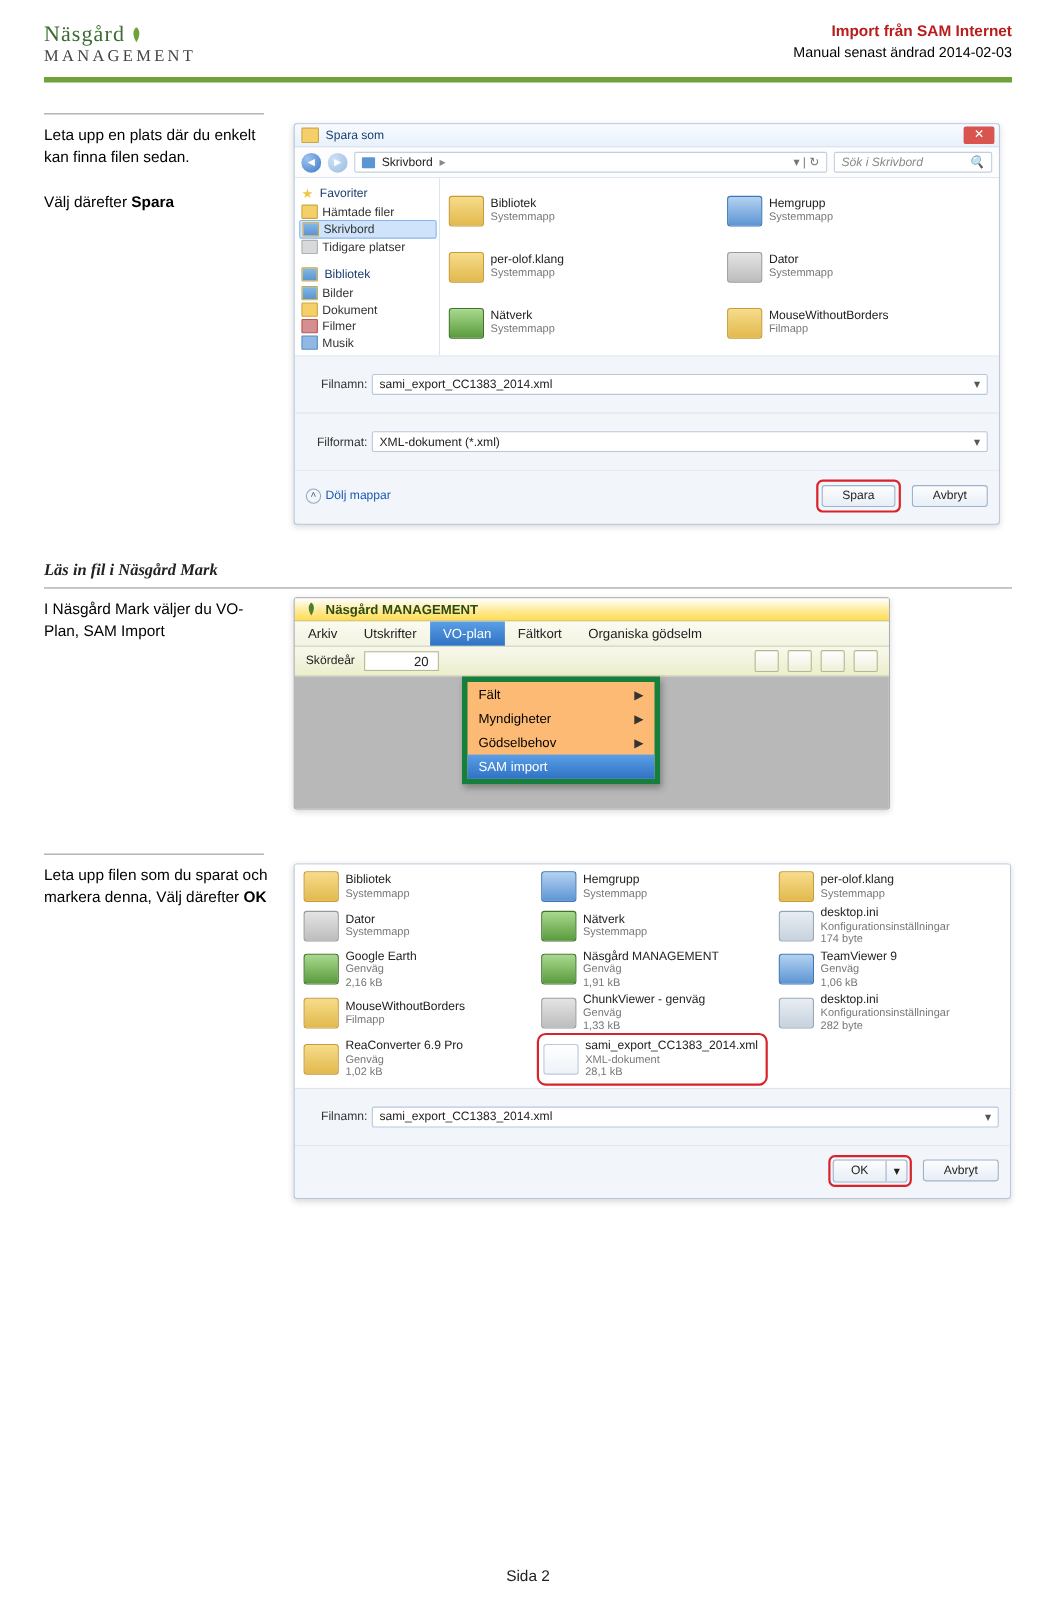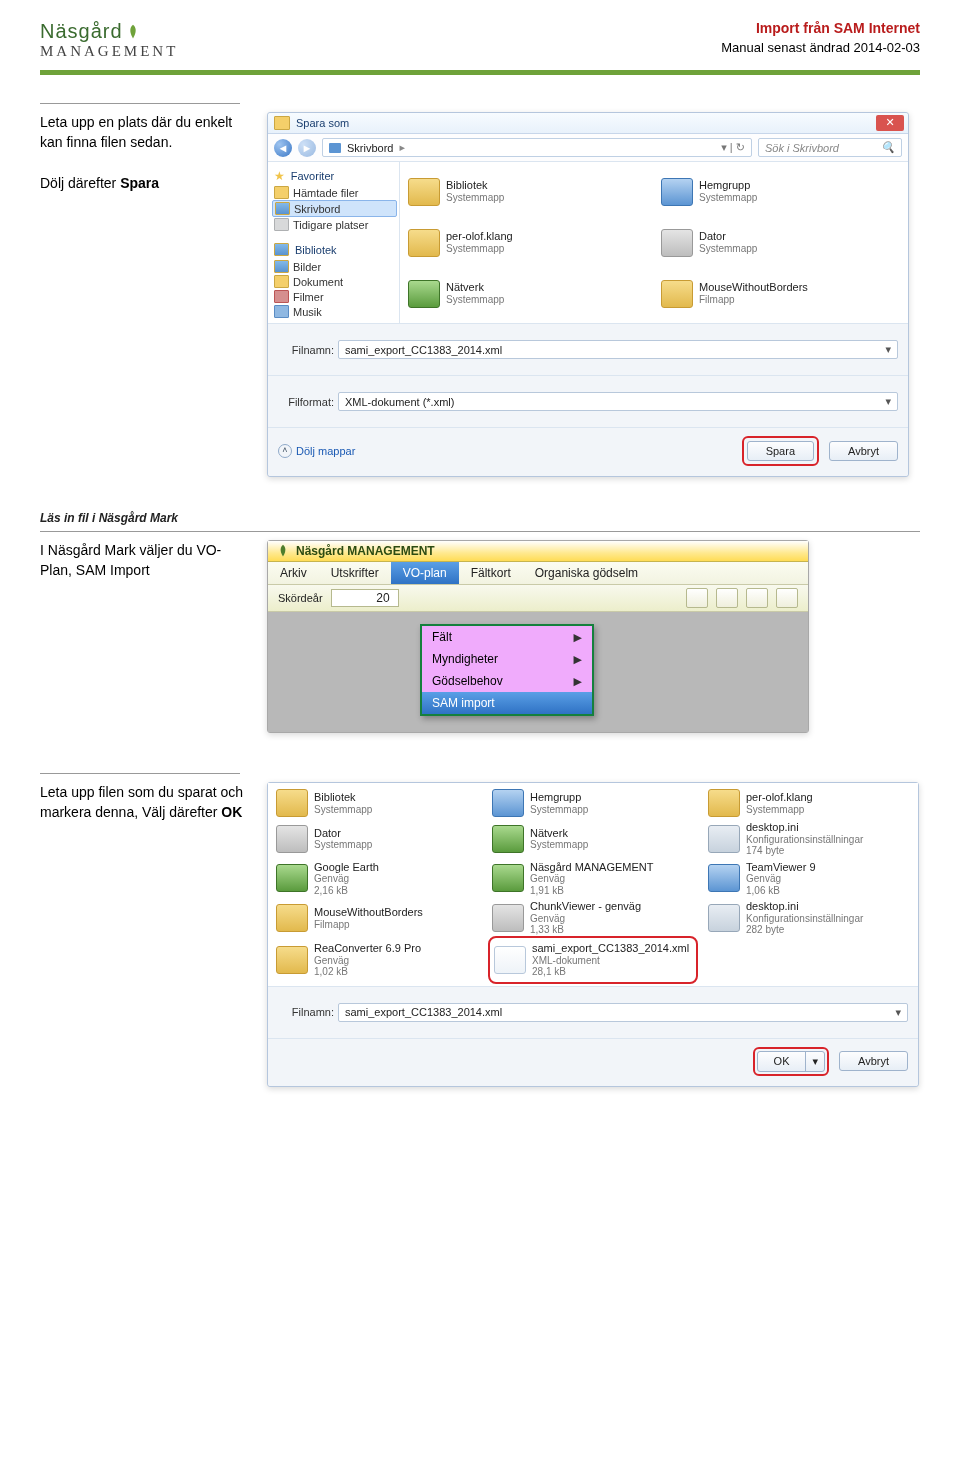--- a/index.html
+++ b/index.html
@@ -1,29 +1,29 @@
 <!DOCTYPE html>
 <html><head>
 <meta charset="utf-8">
 <style>
   html,body{margin:0;padding:0;background:#fff;font-family:Verdana,Geneva,sans-serif;color:#222}
   .page{width:960px;margin:0 auto;min-height:1464px;position:relative;box-sizing:border-box;padding:20px 40px 40px 40px}
   .header{display:flex;justify-content:space-between;align-items:flex-start;margin-bottom:6px}
   .logo-block{display:flex;flex-direction:column;align-items:flex-start}
-  .logo-top{display:flex;align-items:center;font-family:Liberation Sans, sans-serif;font-size:20px;color:#3a6b2f;letter-spacing:1px}
+  .logo-top{display:flex;align-items:center;font-family:Liberation Serif, serif;font-size:20px;color:#3a6b2f;letter-spacing:1px}
   .leaf{width:16px;height:16px;margin-left:2px}
   .logo-bottom{font-family:Georgia,serif;font-size:15px;letter-spacing:3px;color:#444}
   .header-right{text-align:right}
   .doc-title{font-family:Verdana,sans-serif;font-weight:bold;font-size:14px;color:#b91c1c}
   .doc-sub{font-family:Verdana,sans-serif;font-size:13px;color:#000;margin-top:4px}
   .green-rule{height:5px;background:#6fa23a;margin:10px 0 28px 0}
   .thin-rule{height:1px;background:#999;margin:6px 0 8px 0}
   .thin-rule.narrow{width:200px}
   .instr{font-family:Verdana,sans-serif;font-size:14px;color:#000;line-height:1.45;width:210px}
-  .section-heading{font-family:Liberation Sans, sans-serif;font-weight:bold;font-style:italic;font-size:12px;margin:34px 0 2px 0}
+  .section-heading{font-family:Liberation Serif, serif;font-weight:bold;font-style:italic;font-size:15px;margin:34px 0 2px 0}
   .row{display:flex;align-items:flex-start;gap:12px;margin-bottom:10px}
   .left-col{width:215px;flex:0 0 215px}
   .shot{border:1px solid #b5c6dd;background:#f3f7fc;font-family:"Segoe UI",Tahoma,sans-serif;font-size:11px;color:#222;border-radius:3px;box-shadow:0 2px 6px rgba(0,0,0,.15)}
   
   .dlg1{width:640px}
   .dlg1 .titlebar{display:flex;align-items:center;background:linear-gradient(#f7fbff,#e8f1fb);border-bottom:1px solid #c7d6ea;padding:3px 6px;border-radius:3px 3px 0 0;position:relative}
   .win-title{font-size:11px;color:#1a3e6f}
   .close-x{position:absolute;right:4px;top:2px;width:28px;height:16px;background:#d9534f;border-radius:2px;color:#fff;text-align:center;line-height:15px;font-size:11px}
   .addrbar{display:flex;align-items:center;gap:6px;padding:4px 6px;border-bottom:1px solid #dbe5f0;background:#fdfdfe}
   .navbtn{width:18px;height:18px;border-radius:50%;background:radial-gradient(circle at 30% 30%,#9ec4f0,#3b78c6);color:#fff;text-align:center;line-height:18px;font-size:11px}
@@ -60,21 +60,21 @@
   
   .app{width:540px;border:1px solid #a8a8a8}
   .app .apptitle{display:flex;align-items:center;gap:6px;background:linear-gradient(#fff,#ffe98f 60%,#ffdc55);padding:3px 8px;font-weight:bold;color:#2c4b12;font-size:12px;border-bottom:1px solid #c6b44e}
   .menubar{display:flex;align-items:stretch;background:linear-gradient(#fbfcf1,#f2f3e1);border-bottom:1px solid #c9caa8;font-size:12px}
   .menubar .mi{padding:4px 12px;color:#222}
   .menubar .mi.sel{background:linear-gradient(#5a9fe6,#2f72c4);color:#fff}
   .app .toolbar2{display:flex;align-items:center;gap:8px;background:linear-gradient(#f8f9ee,#eceecb);padding:3px 10px;border-bottom:1px solid #c9caa8}
   .toolbar2 .field{border:1px solid #b6b98e;background:#fff;padding:1px 8px;font-size:12px}
   .toolbar2 .ticon{width:20px;height:18px;border:1px solid #b6b98e;background:linear-gradient(#fff,#efefdc);border-radius:2px}
   .app .canvas{height:120px;background:#b8b8b8;position:relative}
-  .dropdown{position:absolute;left:152px;top:12px;width:170px;background:#f0abfc;border:2px solid #15803d;box-shadow:2px 3px 6px rgba(0,0,0,.3);font-size:12px}
+  .dropdown{position:absolute;left:152px;top:0;width:170px;background:#fdba74;border:5px solid #15803d;box-shadow:2px 3px 6px rgba(0,0,0,.3);font-size:12px}
   .dropdown .di{display:flex;align-items:center;justify-content:space-between;padding:4px 10px;color:#000}
   .dropdown .di .arrow{color:#333;font-size:11px}
   .dropdown .di.sel{background:linear-gradient(#5a9fe6,#2f72c4);color:#fff}
   
   .dlg2{width:650px}
   .dlg2 .content-grid{grid-template-columns:1fr 1fr 1fr;min-height:170px}
   .item.sel{outline:2px solid #d8232a;outline-offset:2px;border-radius:4px;padding:2px}
   .item .bigico.doc{background:linear-gradient(#fff,#eef3f8);border-color:#b8c8db}
   .item .bigico.gear{background:linear-gradient(#e8edf3,#c7d2dd);border-color:#97a7b8}
   .dlg2 .btnbar{justify-content:flex-end}
@@ -105,21 +105,21 @@
       <div class="doc-sub">Manual senast ändrad 2014-02-03</div>
     </div>
   </div>
   <div class="green-rule"></div>
 
   <div class="thin-rule narrow"></div>
   <div class="row">
     <div class="left-col">
       <div class="instr">
         <span>Leta upp en plats där du enkelt kan finna filen sedan.</span><br><br>
-        <span>Dölj därefter </span><b>Spara</b>
+        <span>Välj därefter </span><b>Spara</b>
       </div>
     </div>
 
     <div class="shot dlg1">
       <div class="titlebar">
         <span style="width:14px;height:12px;background:#f4cf6a;border:1px solid #cba743;margin-right:6px;border-radius:1px;display:inline-block"></span>
         <span class="win-title">Spara som</span>
         <div class="close-x">✕</div>
       </div>
       <div class="addrbar">
@@ -421,13 +421,14 @@
           <div class="btn split">
               <span>OK</span>
               <span class="dd">▾</span>
             </div>
         </div>
         <div class="btn">Avbryt</div>
       </div>
     </div>
   </div>
 
+  <div class="footer">Sida 2</div>
 </div>
 
 </body></html>

